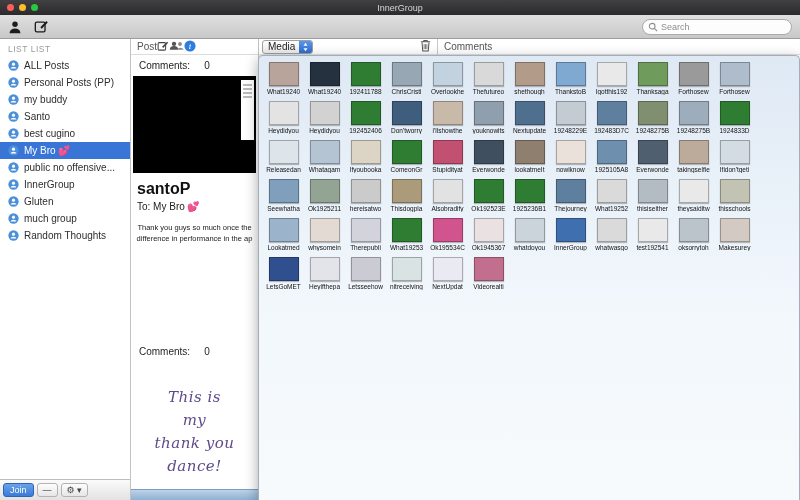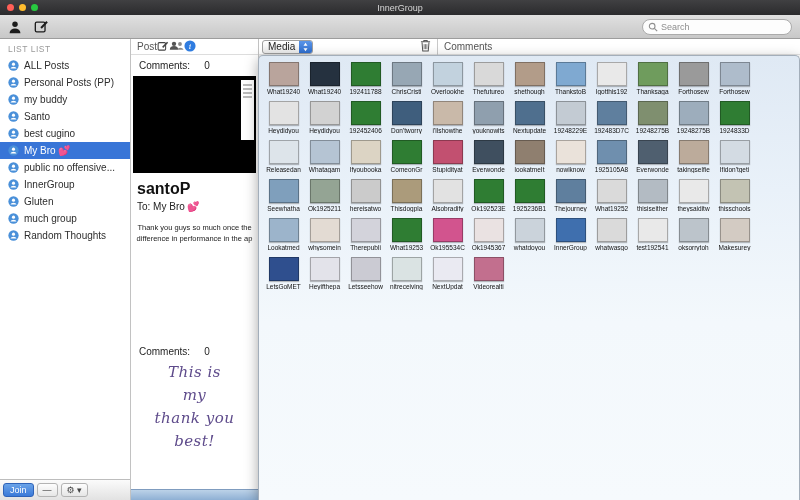--- a/index.html
+++ b/index.html
@@ -30,21 +30,21 @@
   .post-col{position:absolute;top:39px;left:131px;bottom:0;width:128px;background:#fff;border-right:1px solid #c2c2c2}
   .post-header{height:16px;border-bottom:1px solid #ddd;display:flex;align-items:center;padding:0 6px;font-size:10px;color:#555}
   .comments-row{display:flex;gap:14px;font-size:10px;color:#1e1e1e;padding:5px 8px 4px}
   .video-box{position:relative;margin:1px 2px 0;height:97px;background:#000}
   .attach-strip{position:absolute;top:4px;right:2px;width:13px;height:60px;background:#fff;box-shadow:0 1px 2px rgba(0,0,0,.5);padding:2px 1px}
   .attach-strip i{display:block;height:2px;background:#bbb;margin:2px 1px}
   .author{font-size:16px;font-weight:bold;color:#111;padding:7px 6px 0}
   .to-line{font-size:10px;color:#222;padding:3px 6px 0}
   .post-body{font-size:7.5px;color:#222;text-align:center;padding:10px 3px 0;line-height:1.5}
   .comments-row2{margin-top:96px}
-  .dance{margin-top:0;text-align:center;font-family:"DejaVu Serif",serif;font-style:italic;color:#5e4b8b;font-size:15px;line-height:1.55;letter-spacing:.5px}
+  .dance{margin-top:25px;text-align:center;font-family:"DejaVu Serif",serif;font-style:italic;color:#5e4b8b;font-size:15px;line-height:1.55;letter-spacing:.5px}
   .post-footerbar{position:absolute;bottom:0;left:0;width:100%;height:11px;background:linear-gradient(#bcd2e8,#8fb0d4);border-top:1px solid #7f9cbf}
 
   .media-header{position:absolute;top:39px;left:259px;width:178px;height:16px;background:#fff;border-bottom:1px solid #e2e2e2;display:flex;align-items:center;justify-content:space-between;padding:0 6px 0 3px;z-index:4}
   .media-btn{display:flex;align-items:stretch;height:14px;border:1px solid #9f9f9f;border-radius:3px;background:linear-gradient(#fff,#ececec);overflow:hidden}
   .media-btn .lbl{font-size:10px;color:#222;padding:0 4px 0 5px;display:flex;align-items:center}
   .media-btn .cap{width:13px;background:linear-gradient(#5a95e8,#2f6fd0);display:flex;align-items:center;justify-content:center}
 
   .comments-col{position:absolute;top:39px;left:437px;right:0;bottom:0;background:#fff;border-left:1px solid #c9c9c9}
   .comments-colheader{height:16px;border-bottom:1px solid #e2e2e2;font-size:10px;color:#555;display:flex;align-items:center;padding-left:6px}
 
@@ -260,21 +260,21 @@
 
   <div class="comments-row comments-row2">
     <span>Comments:</span>
     <span>0</span>
   </div>
 
   <div class="dance">
       <div>This is</div>
       <div>my</div>
       <div>thank you</div>
-      <div>best!</div>
+      <div>dance!</div>
     </div>
 
   <div class="post-footerbar"></div>
 </div>
 
 <div class="media-header">
   <div class="media-btn">
     <span class="lbl">Media</span>
     <span class="cap">
       <svg viewBox="0 0 8 12" width="7" height="10">

